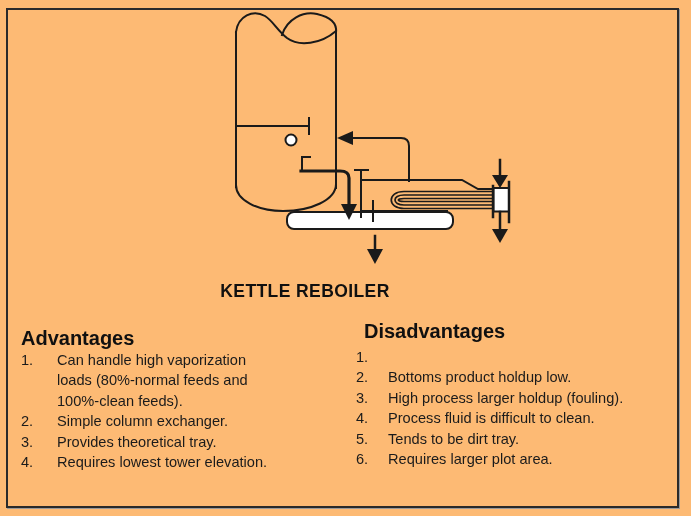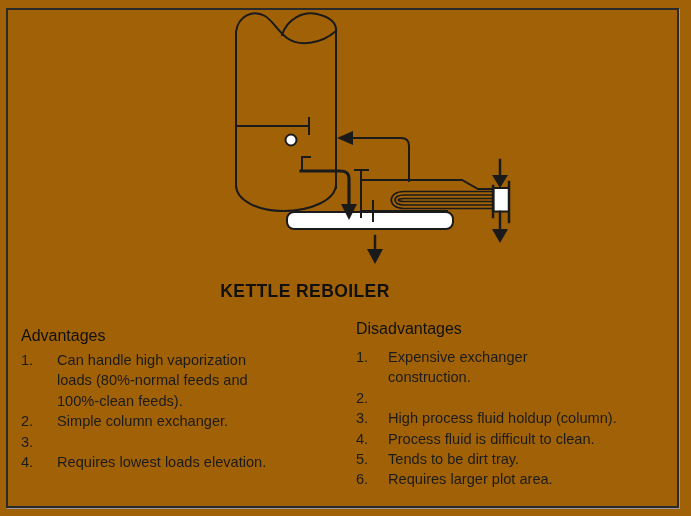--- a/index.html
+++ b/index.html
@@ -1,25 +1,25 @@
 <!DOCTYPE html>
 <html><head>
 <meta charset="utf-8">
 <style>
   html,body{margin:0;padding:0;background:#fff;}
-  #page{position:relative;width:691px;height:516px;background:#a16207;
+  #page{position:relative;width:691px;height:516px;background:#fdba74;
         font-family:"Liberation Sans",sans-serif;color:#151515;overflow:hidden;}
   #frame{position:absolute;left:6px;top:8px;width:669px;height:496px;
          border:2px solid #2a2a2a;box-shadow:1px 1px 0 #9a9a9a;}
   #diagram-svg{position:absolute;left:0;top:0;}
   .title{position:absolute;left:180px;top:281px;width:250px;text-align:center;
          font-size:17.5px;font-weight:bold;letter-spacing:.4px;color:#101010;}
-  .heading{position:absolute;font-size:16px;font-weight:normal;color:#101010;}
+  .heading{position:absolute;font-size:20px;font-weight:bold;color:#101010;}
   #adv-heading{left:21px;top:327px;}
-  #dis-heading{left:356px;top:320px;text-align:right;}
+  #dis-heading{left:364px;top:320px;text-align:right;}
   .list{position:absolute;font-size:14.6px;line-height:20.4px;color:#1b1b1b;}
   #adv-list{left:21px;top:350px;width:312px;}
   #dis-list{left:356px;top:347px;width:332px;}
   .li{display:flex;align-items:flex-start;}
   .num{flex:none;}
   #adv-list .num{width:36px;}
   #dis-list .num{width:32px;}
   .itxt{white-space:pre-line;}
 </style>
 </head>
@@ -102,40 +102,40 @@
         <span class="itxt">Can handle high vaporization
 loads (80%-normal feeds and
 100%-clean feeds).</span>
       </div>
       <div class="li">
         <span class="num">2.</span>
         <span class="itxt">Simple column exchanger.</span>
       </div>
       <div class="li">
         <span class="num">3.</span>
+        <span class="itxt">Provides theoretical tray.</span>
       </div>
       <div class="li">
         <span class="num">4.</span>
-        <span class="itxt">Requires lowest loads elevation.</span>
+        <span class="itxt">Requires lowest tower elevation.</span>
       </div>
     </div>
 
   <div id="dis-heading" class="heading">Disadvantages</div>
   <div id="dis-list" class="list">
       <div class="li">
         <span class="num">1.</span>
-        <span class="itxt">Expensive exchanger
-construction.</span>
       </div>
       <div class="li">
         <span class="num">2.</span>
+        <span class="itxt">Bottoms product holdup low.</span>
       </div>
       <div class="li">
         <span class="num">3.</span>
-        <span class="itxt">High process fluid holdup (column).</span>
+        <span class="itxt">High process larger holdup (fouling).</span>
       </div>
       <div class="li">
         <span class="num">4.</span>
         <span class="itxt">Process fluid is difficult to clean.</span>
       </div>
       <div class="li">
         <span class="num">5.</span>
         <span class="itxt">Tends to be dirt tray.</span>
       </div>
       <div class="li">

